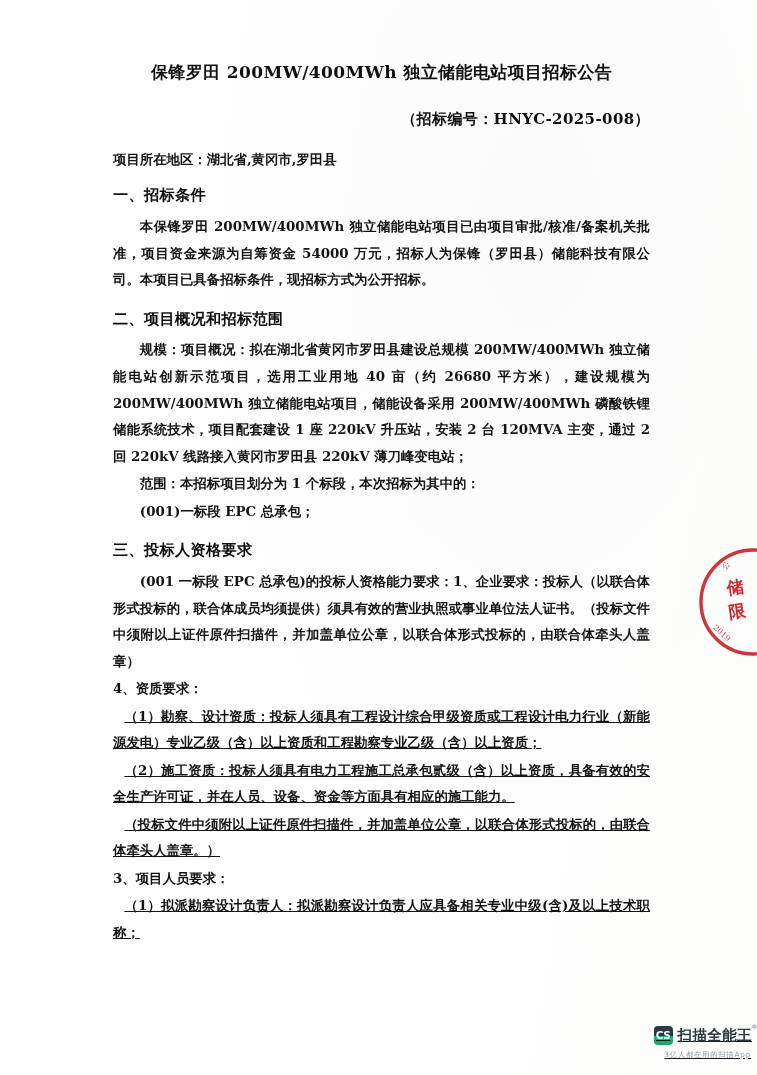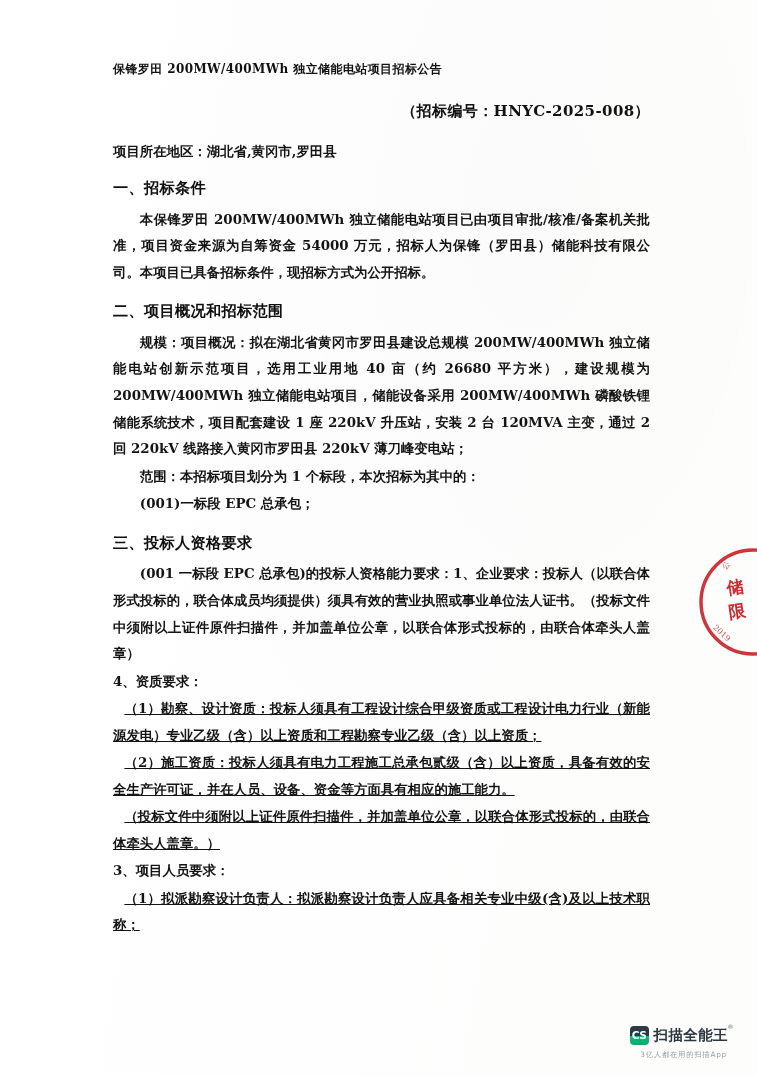--- a/index.html
+++ b/index.html
@@ -27,22 +27,23 @@
 
   .content {
     position: absolute;
     left: 113px;
     top: 0;
     width: 537px;
   }
 
   
   .doc-title {
-    font-weight: bold;
-    font-size: 12px;
+    text-align: center;
+    font-weight: bold;
+    font-size: 17px;
     letter-spacing: 0.4px;
     margin-top: 60px;
     line-height: 1.5;
     color: #111;
   }
   .doc-subtitle {
     text-align: right;
     font-weight: bold;
     font-size: 15px;
     letter-spacing: 0.4px;
@@ -88,24 +89,25 @@
     top: 543px;
     width: 118px;
     height: 118px;
     pointer-events: none;
   }
   .seal svg { display: block; }
 
   
   .watermark {
     position: absolute;
-    left: 616px;
+    left: 640px;
     top: 1026px;
     width: 112px;
     text-align: right;
+    text-decoration: underline;
   }
   .wm-row {
     display: flex;
     align-items: center;
     justify-content: flex-end;
     gap: 5px;
   }
   .wm-logo {
     width: 19px;
     height: 19px;

